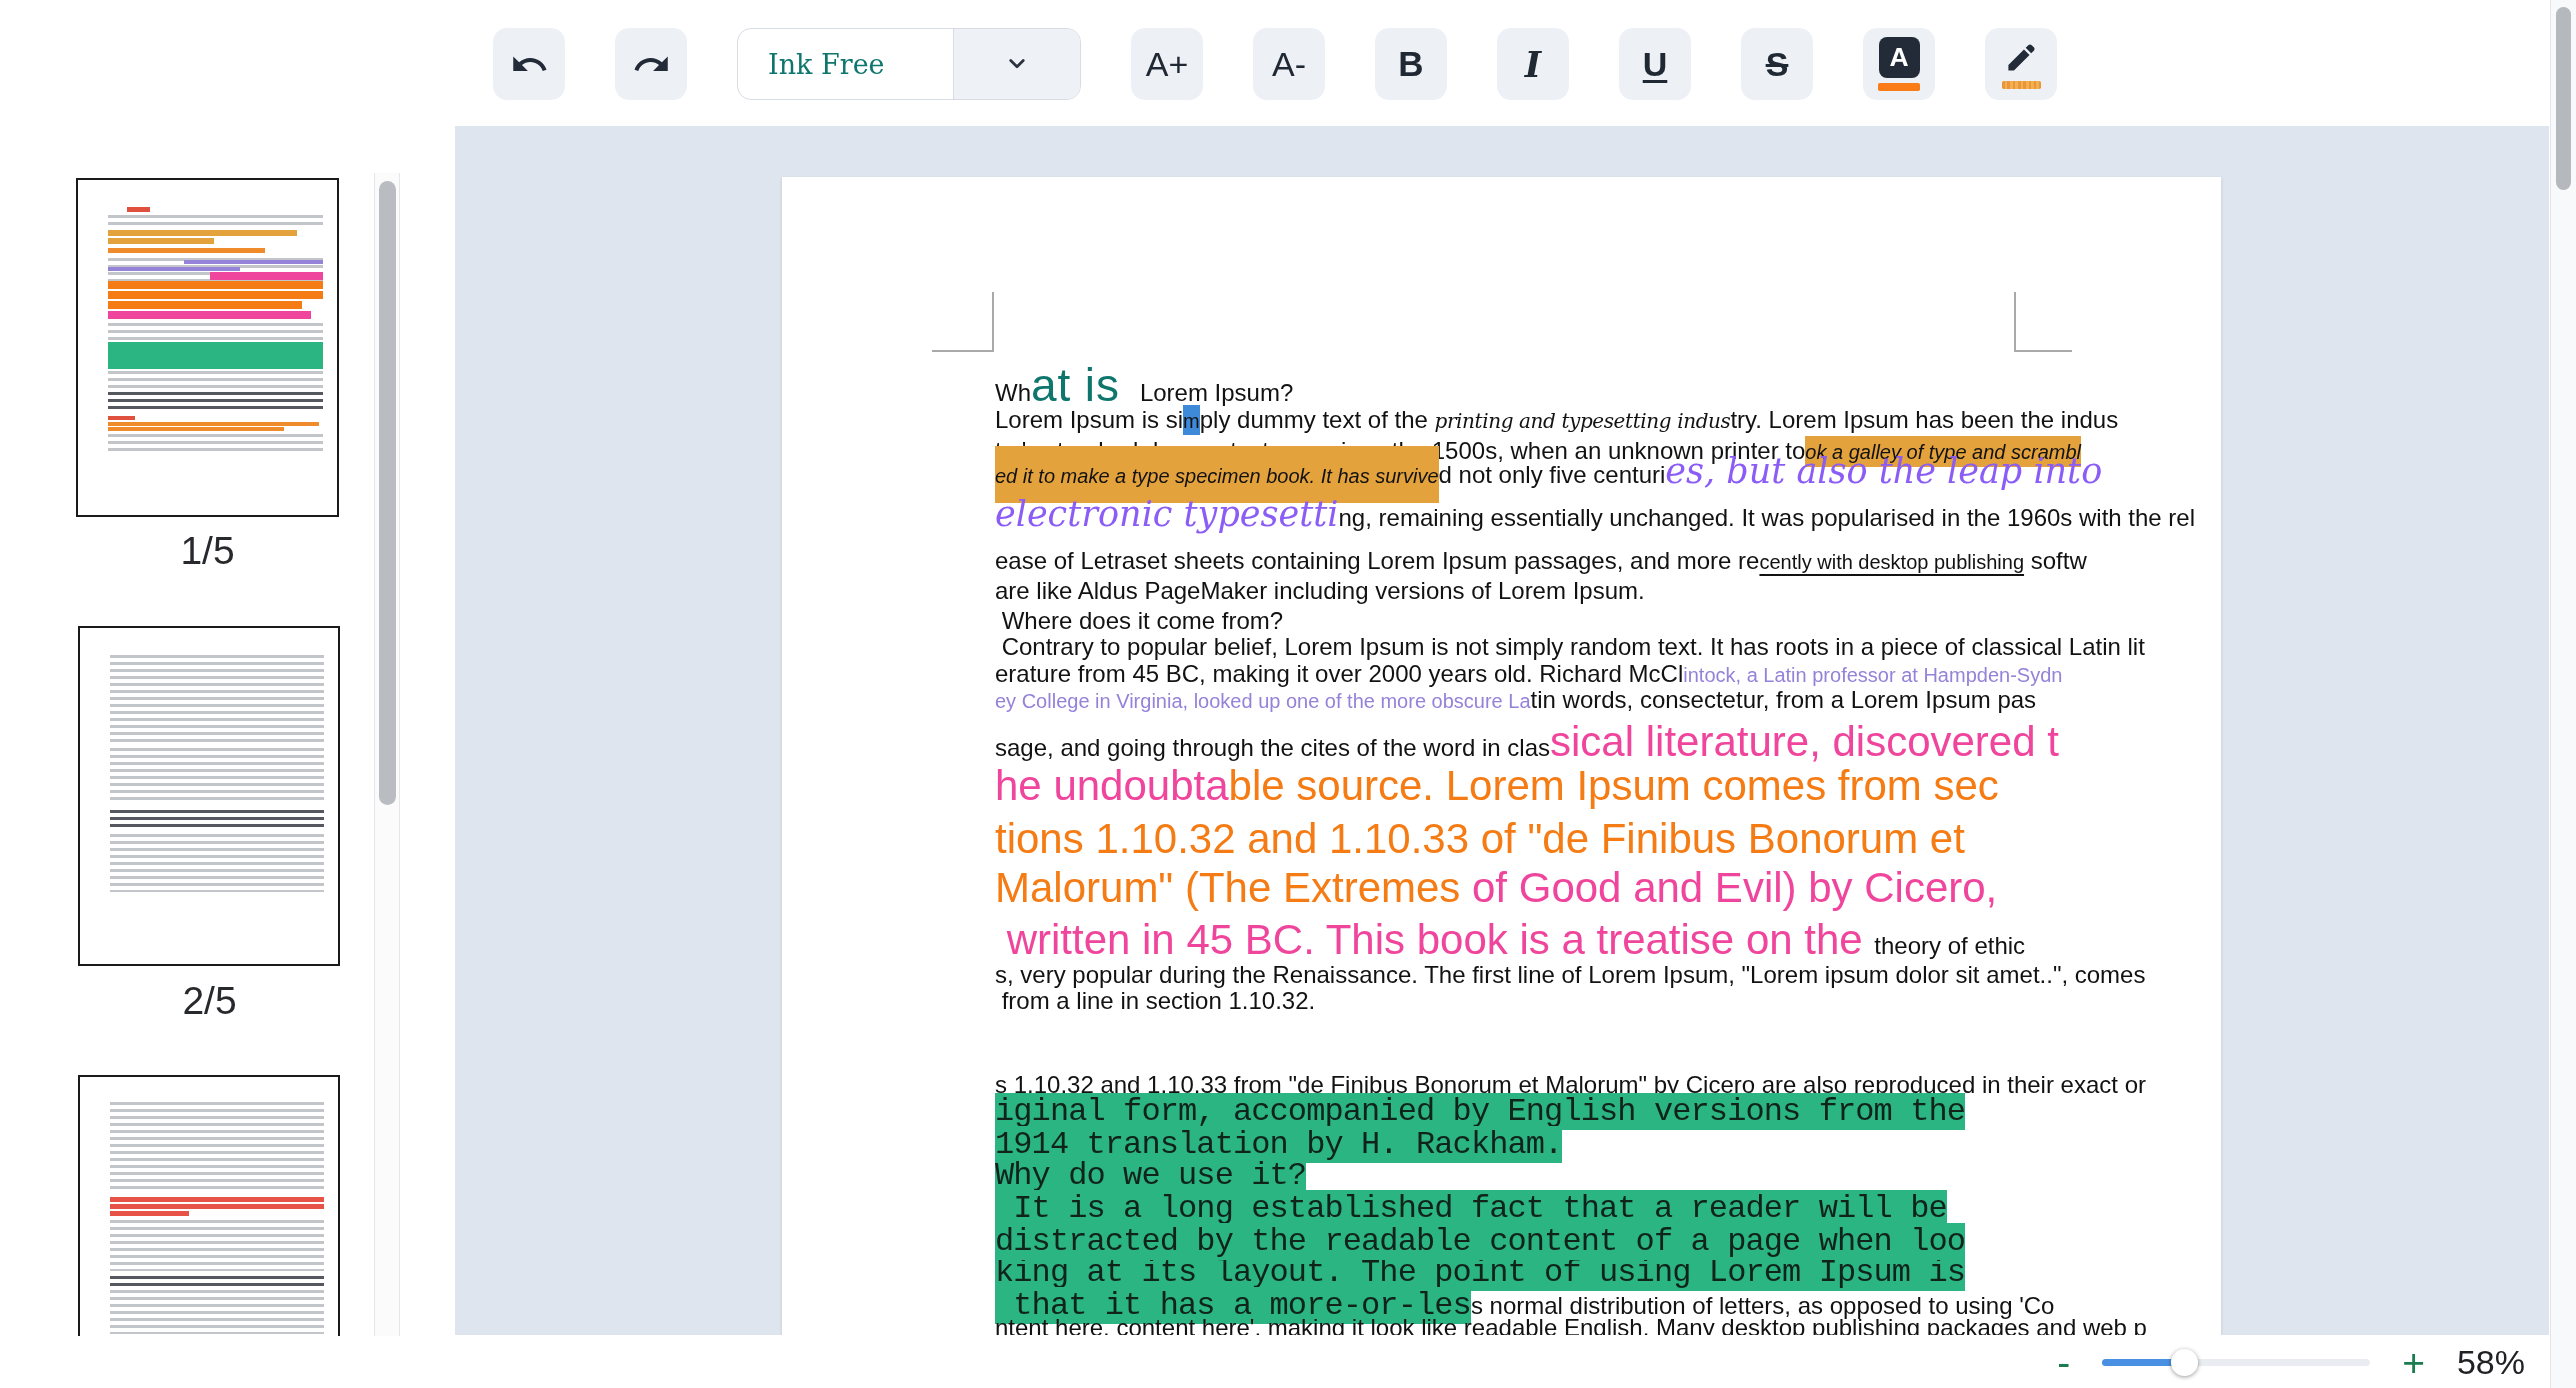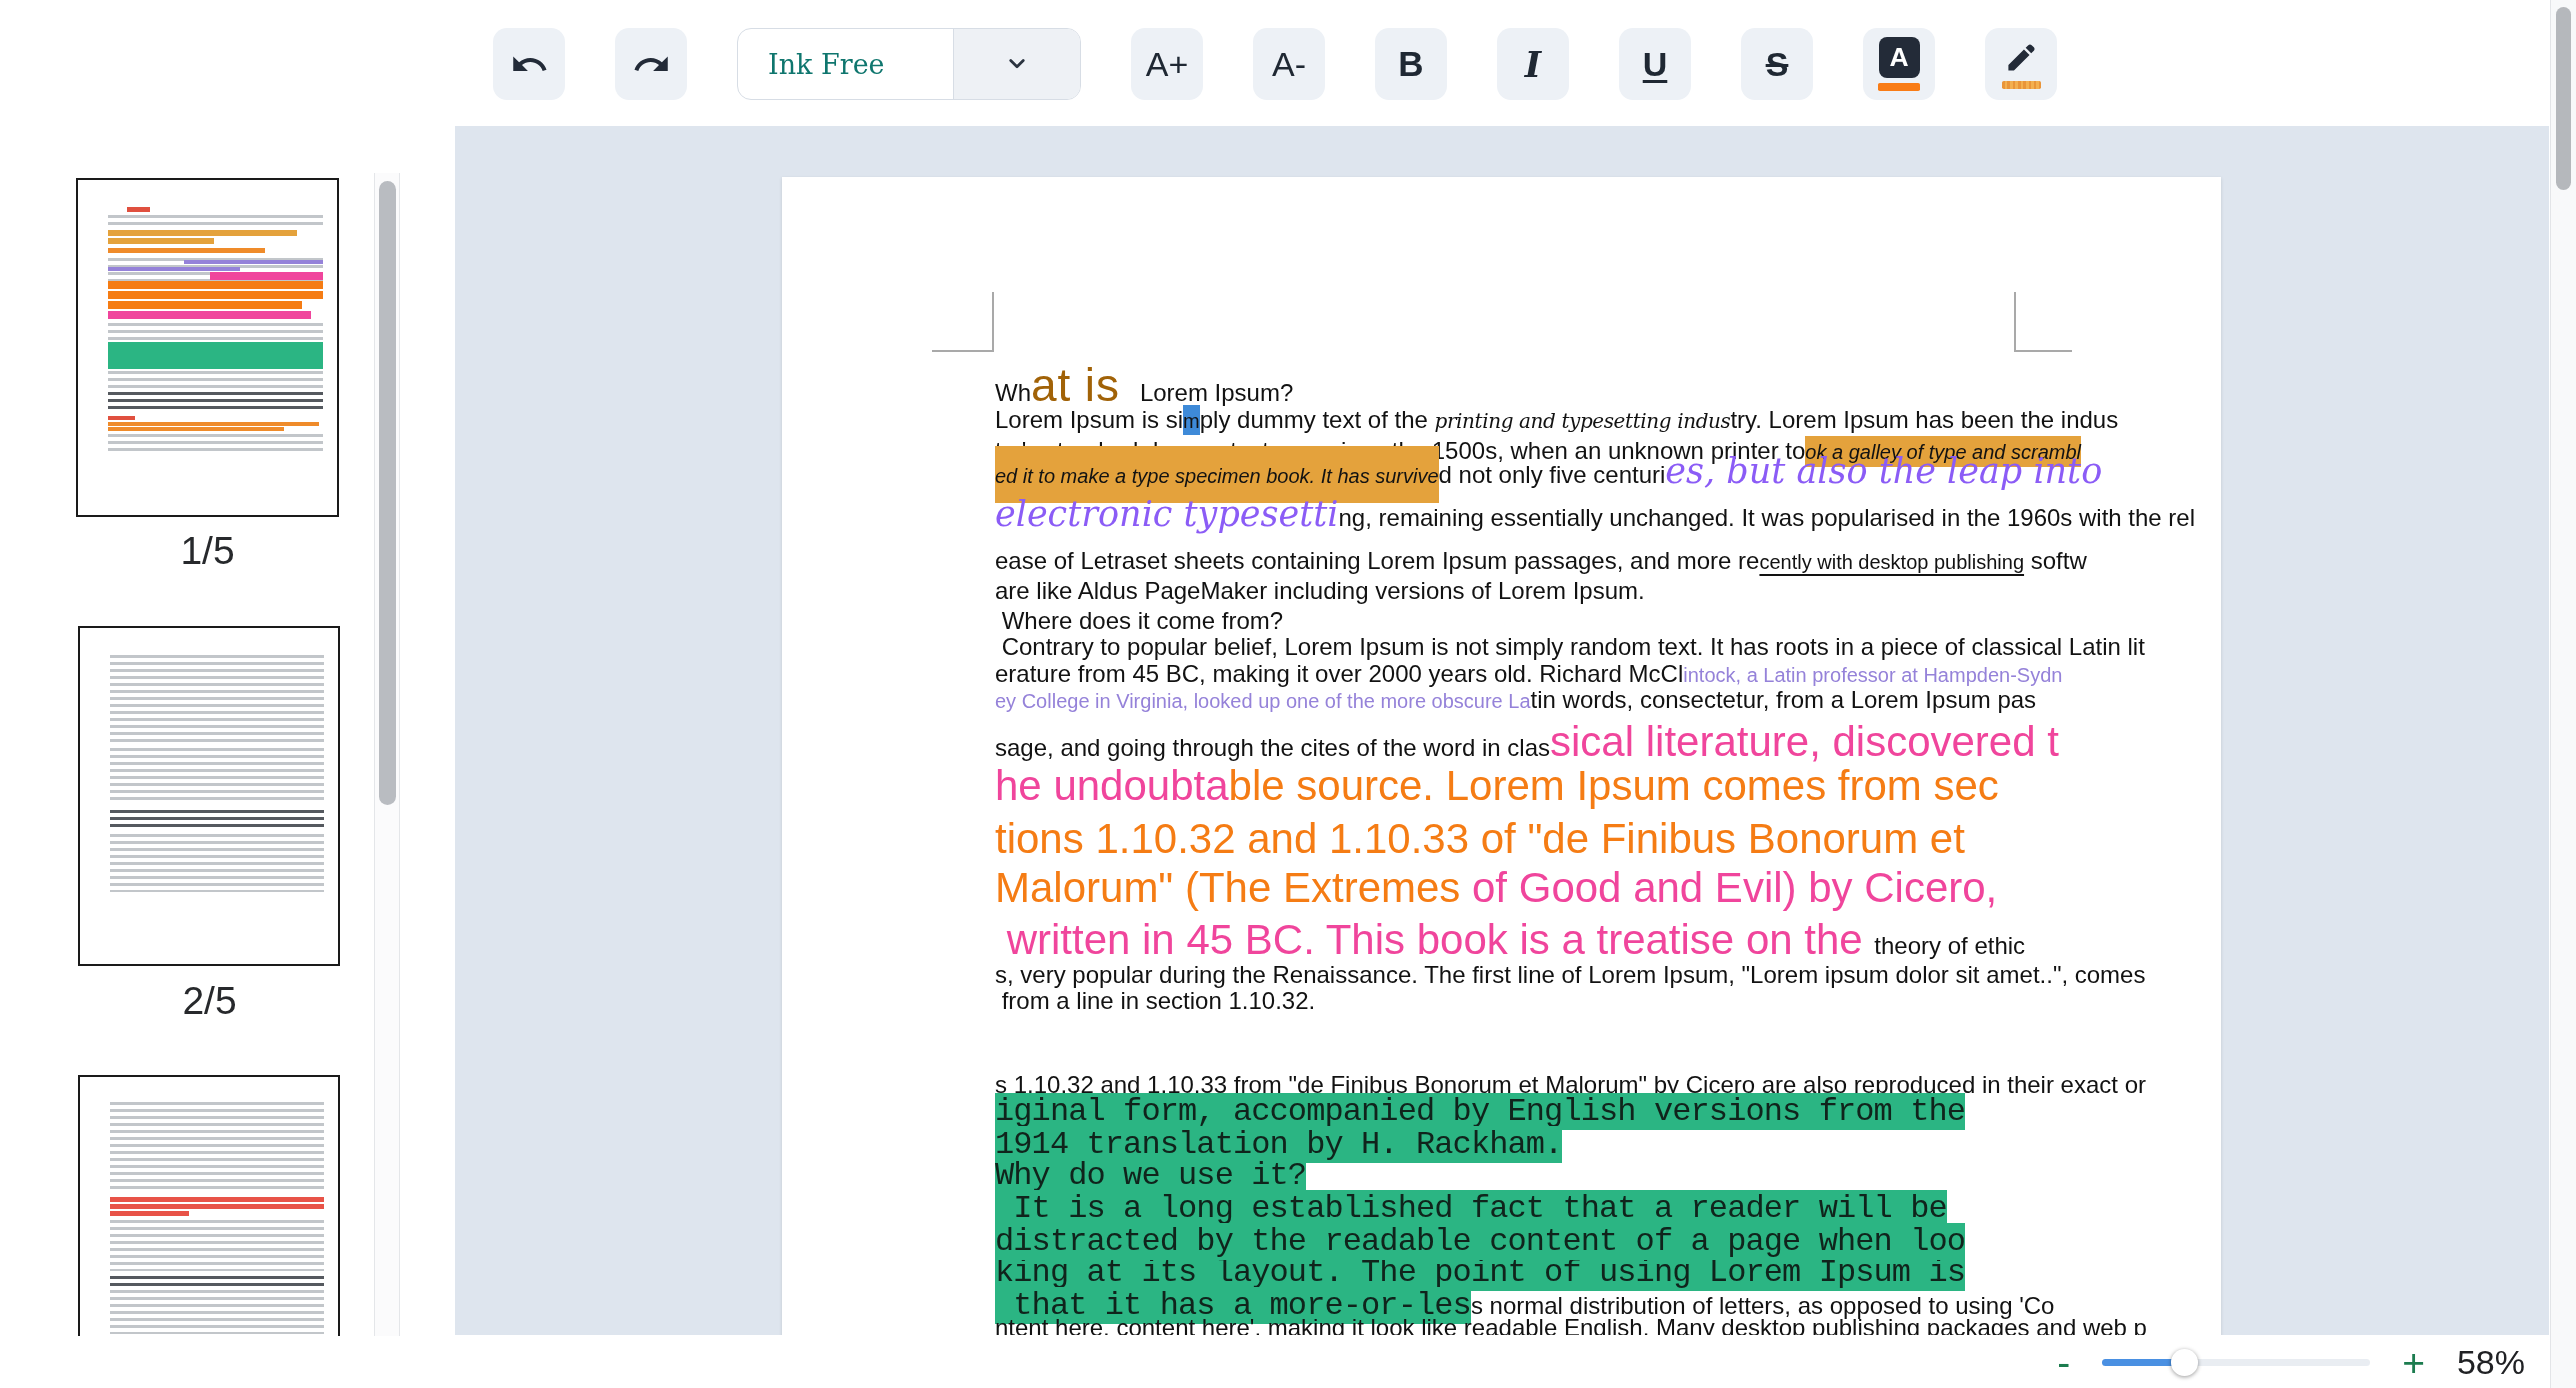--- a/index.html
+++ b/index.html
@@ -42,21 +42,21 @@
   .page-label { position:absolute; width:263px; text-align:center; font-size:39px; color:#27292c; }
   .side-scroll { position:absolute; left:374px; top:173px; width:25.6px; height:1163px; background:#fbfbfc; border-left:0.9px solid #e4e6e9; border-right:0.9px solid #e4e6e9; }
   .side-scroll .sthumb { position:absolute; left:3.5px; top:8px; width:17px; height:624px; background:#b9bcc1; border-radius:8.8px; }
 
   
   .docarea { position:absolute; left:455px; top:126px; width:2094px; height:1209px; background:#dee5ee; overflow:hidden; }
   .page { position:absolute; left:327px; top:51px; width:1439px; height:1284px; background:#ffffff; box-shadow:0 0.9px 3.5px rgba(0,0,0,.12); overflow:hidden; }
   .cmark { position:absolute; background:#a9a9a9; }
   .doc-line { position:absolute; left:213px; white-space:pre; line-height:1.15; font-size:20px; color:#121212; }
   .sg-b   { font-size:24px; }
-  .sg-red { font-size:46px; color:#a16207; letter-spacing:0.9px;margin-top:18px; }
+  .sg-red { font-size:46px; color:#0f766e; letter-spacing:0.9px;margin-top:18px; }
   .sg-sel { background:#3e8ad8; padding:5.3px 0 2.6px; }
   .sg-hand{ font-family:"DejaVu Serif",serif; font-style:italic; font-size:20px; letter-spacing:-0.4px;margin-top:32px; }
   .sg-hlo { background:#e4a23c; font-style:italic; padding:5.3px 0 4.4px; }
   .sg-hlot{ background:#e4a23c; font-style:italic; padding:19.4px 0 16px; }
   .sg-scr { font-family:"DejaVu Serif",serif; font-style:italic; font-size:35px; color:#8b5cf6; }
   .sg-ul  { text-decoration:underline; text-decoration-thickness:1.8px; text-underline-offset:5.3px; }
   .sg-pur { color:#9582d9; }
   .sg-bp  { font-size:42px; color:#f0459c; }
   .sg-bo  { font-size:42px; color:#f57c14; }
   .sg-mg  { font-family:"Liberation Mono",monospace; font-size:32px; letter-spacing:-0.9px; background:#2bb583; color:#10241c; }

